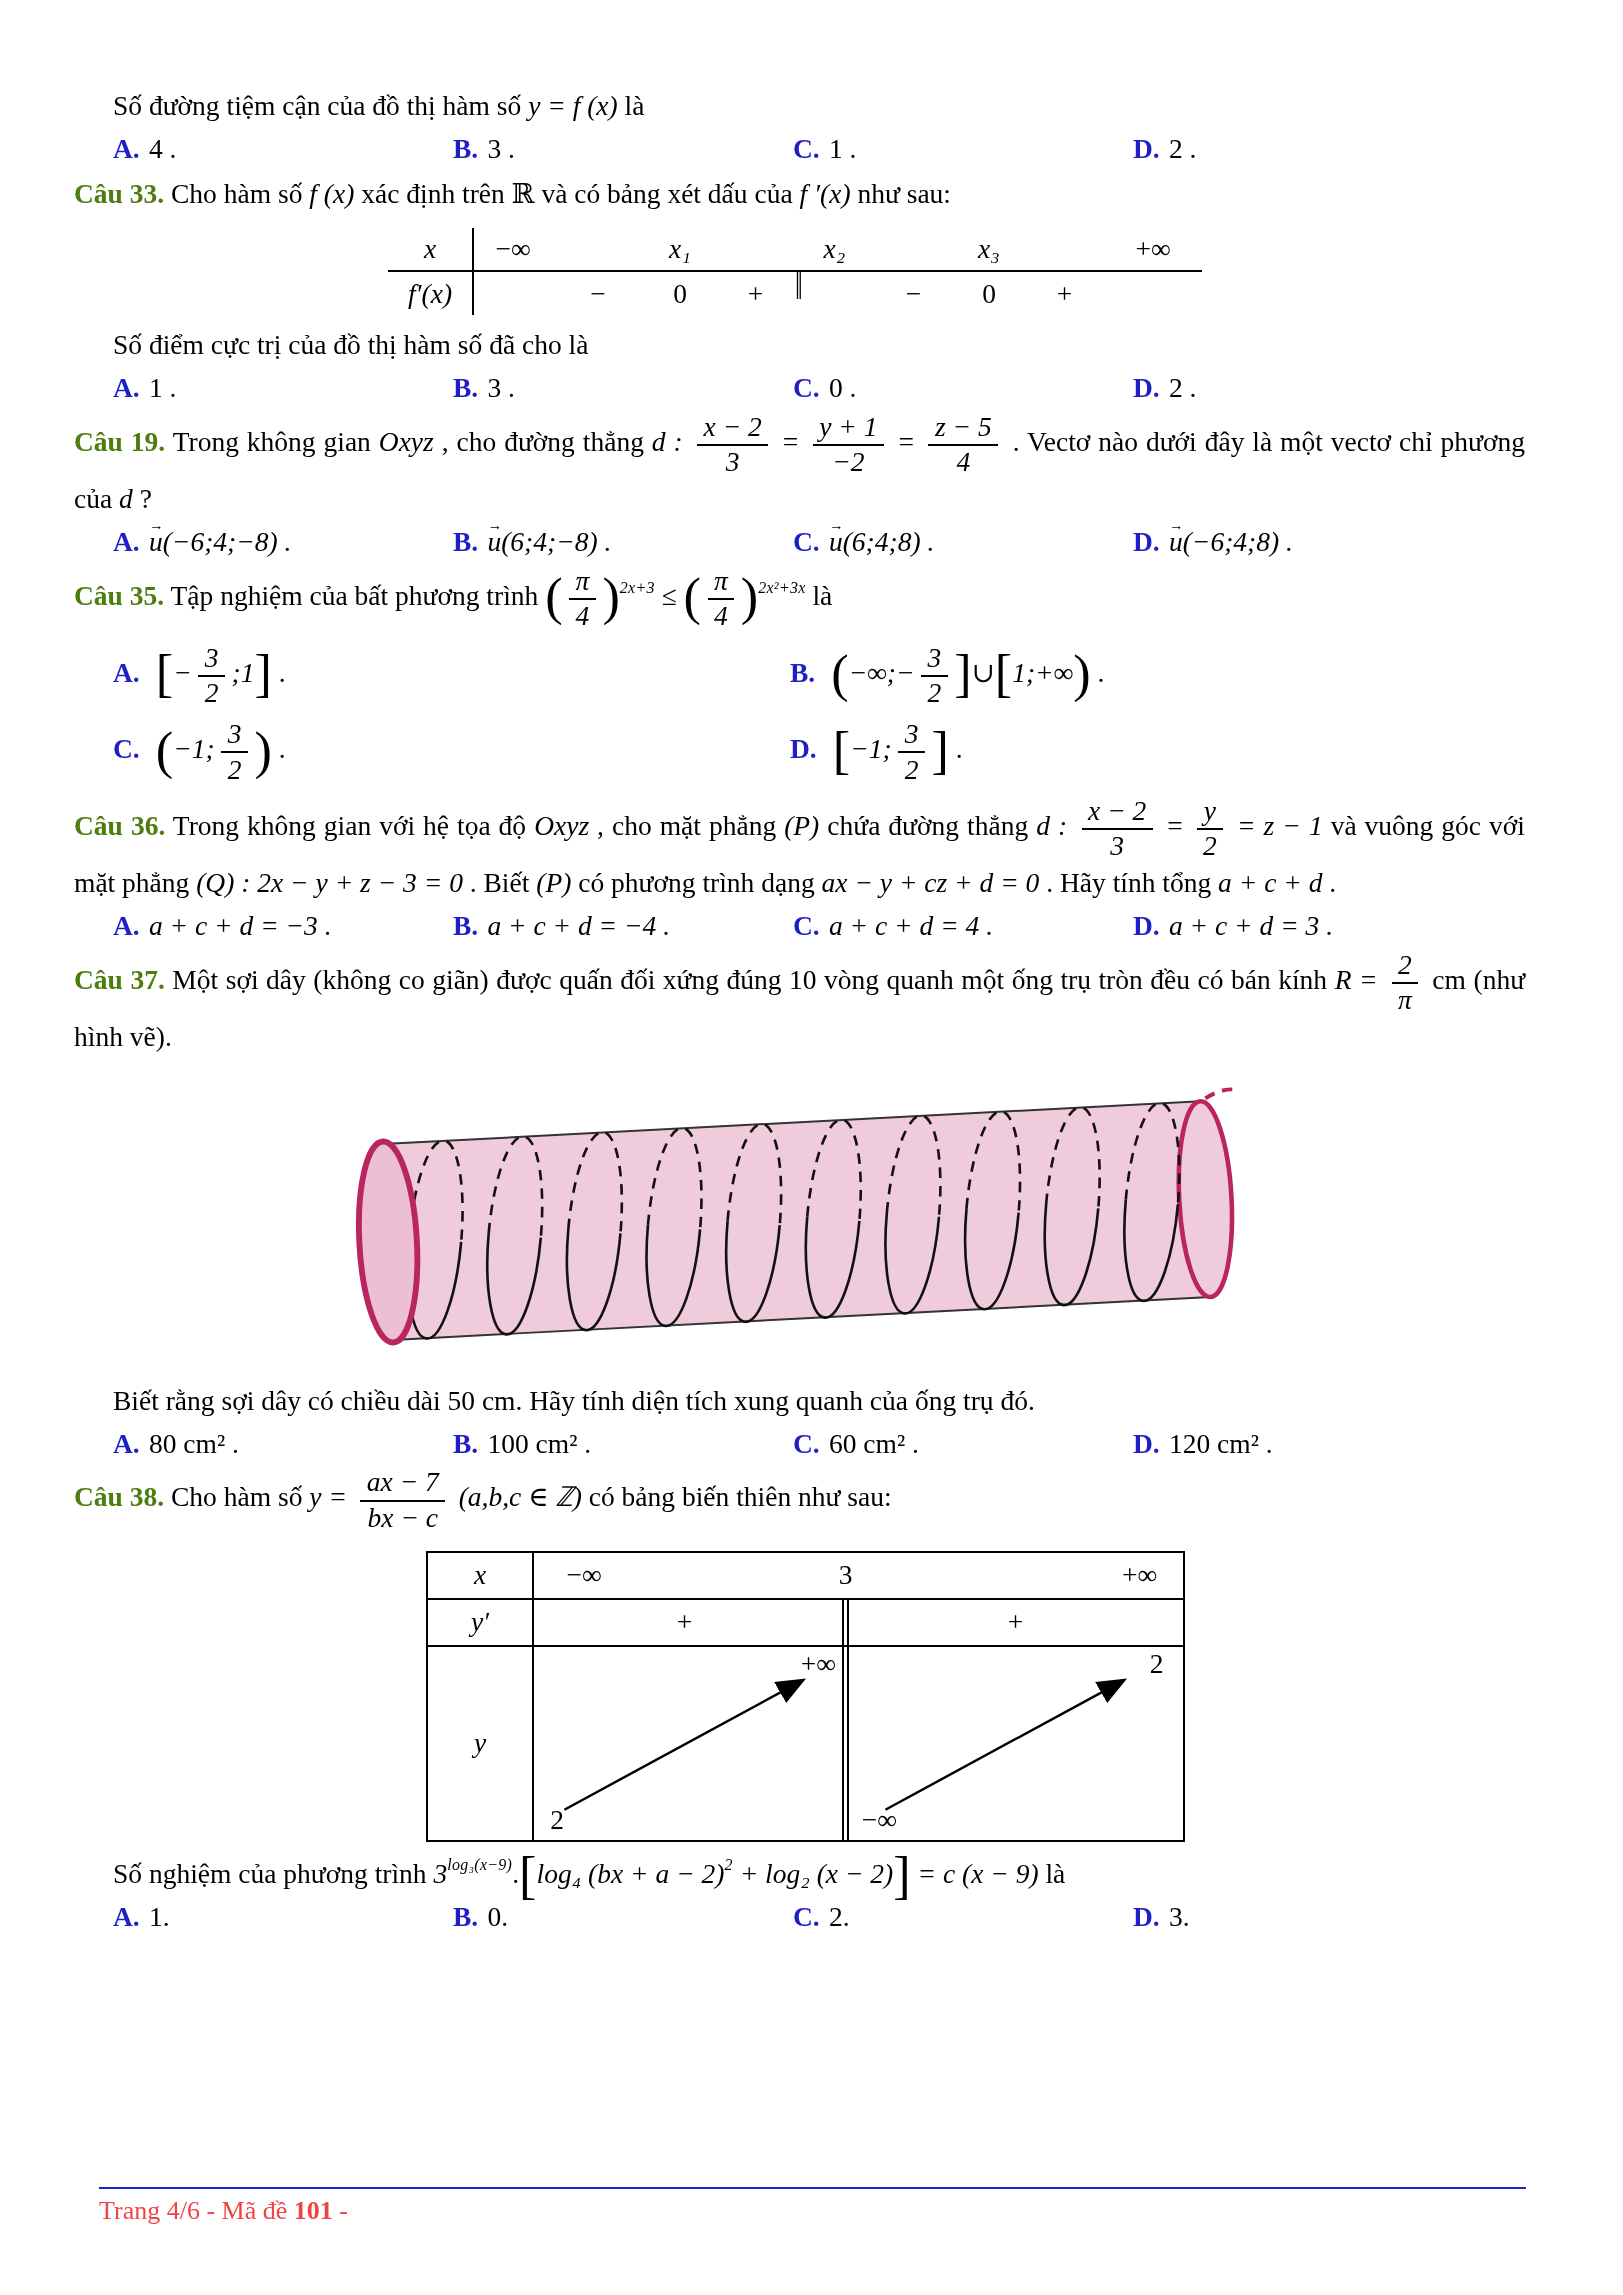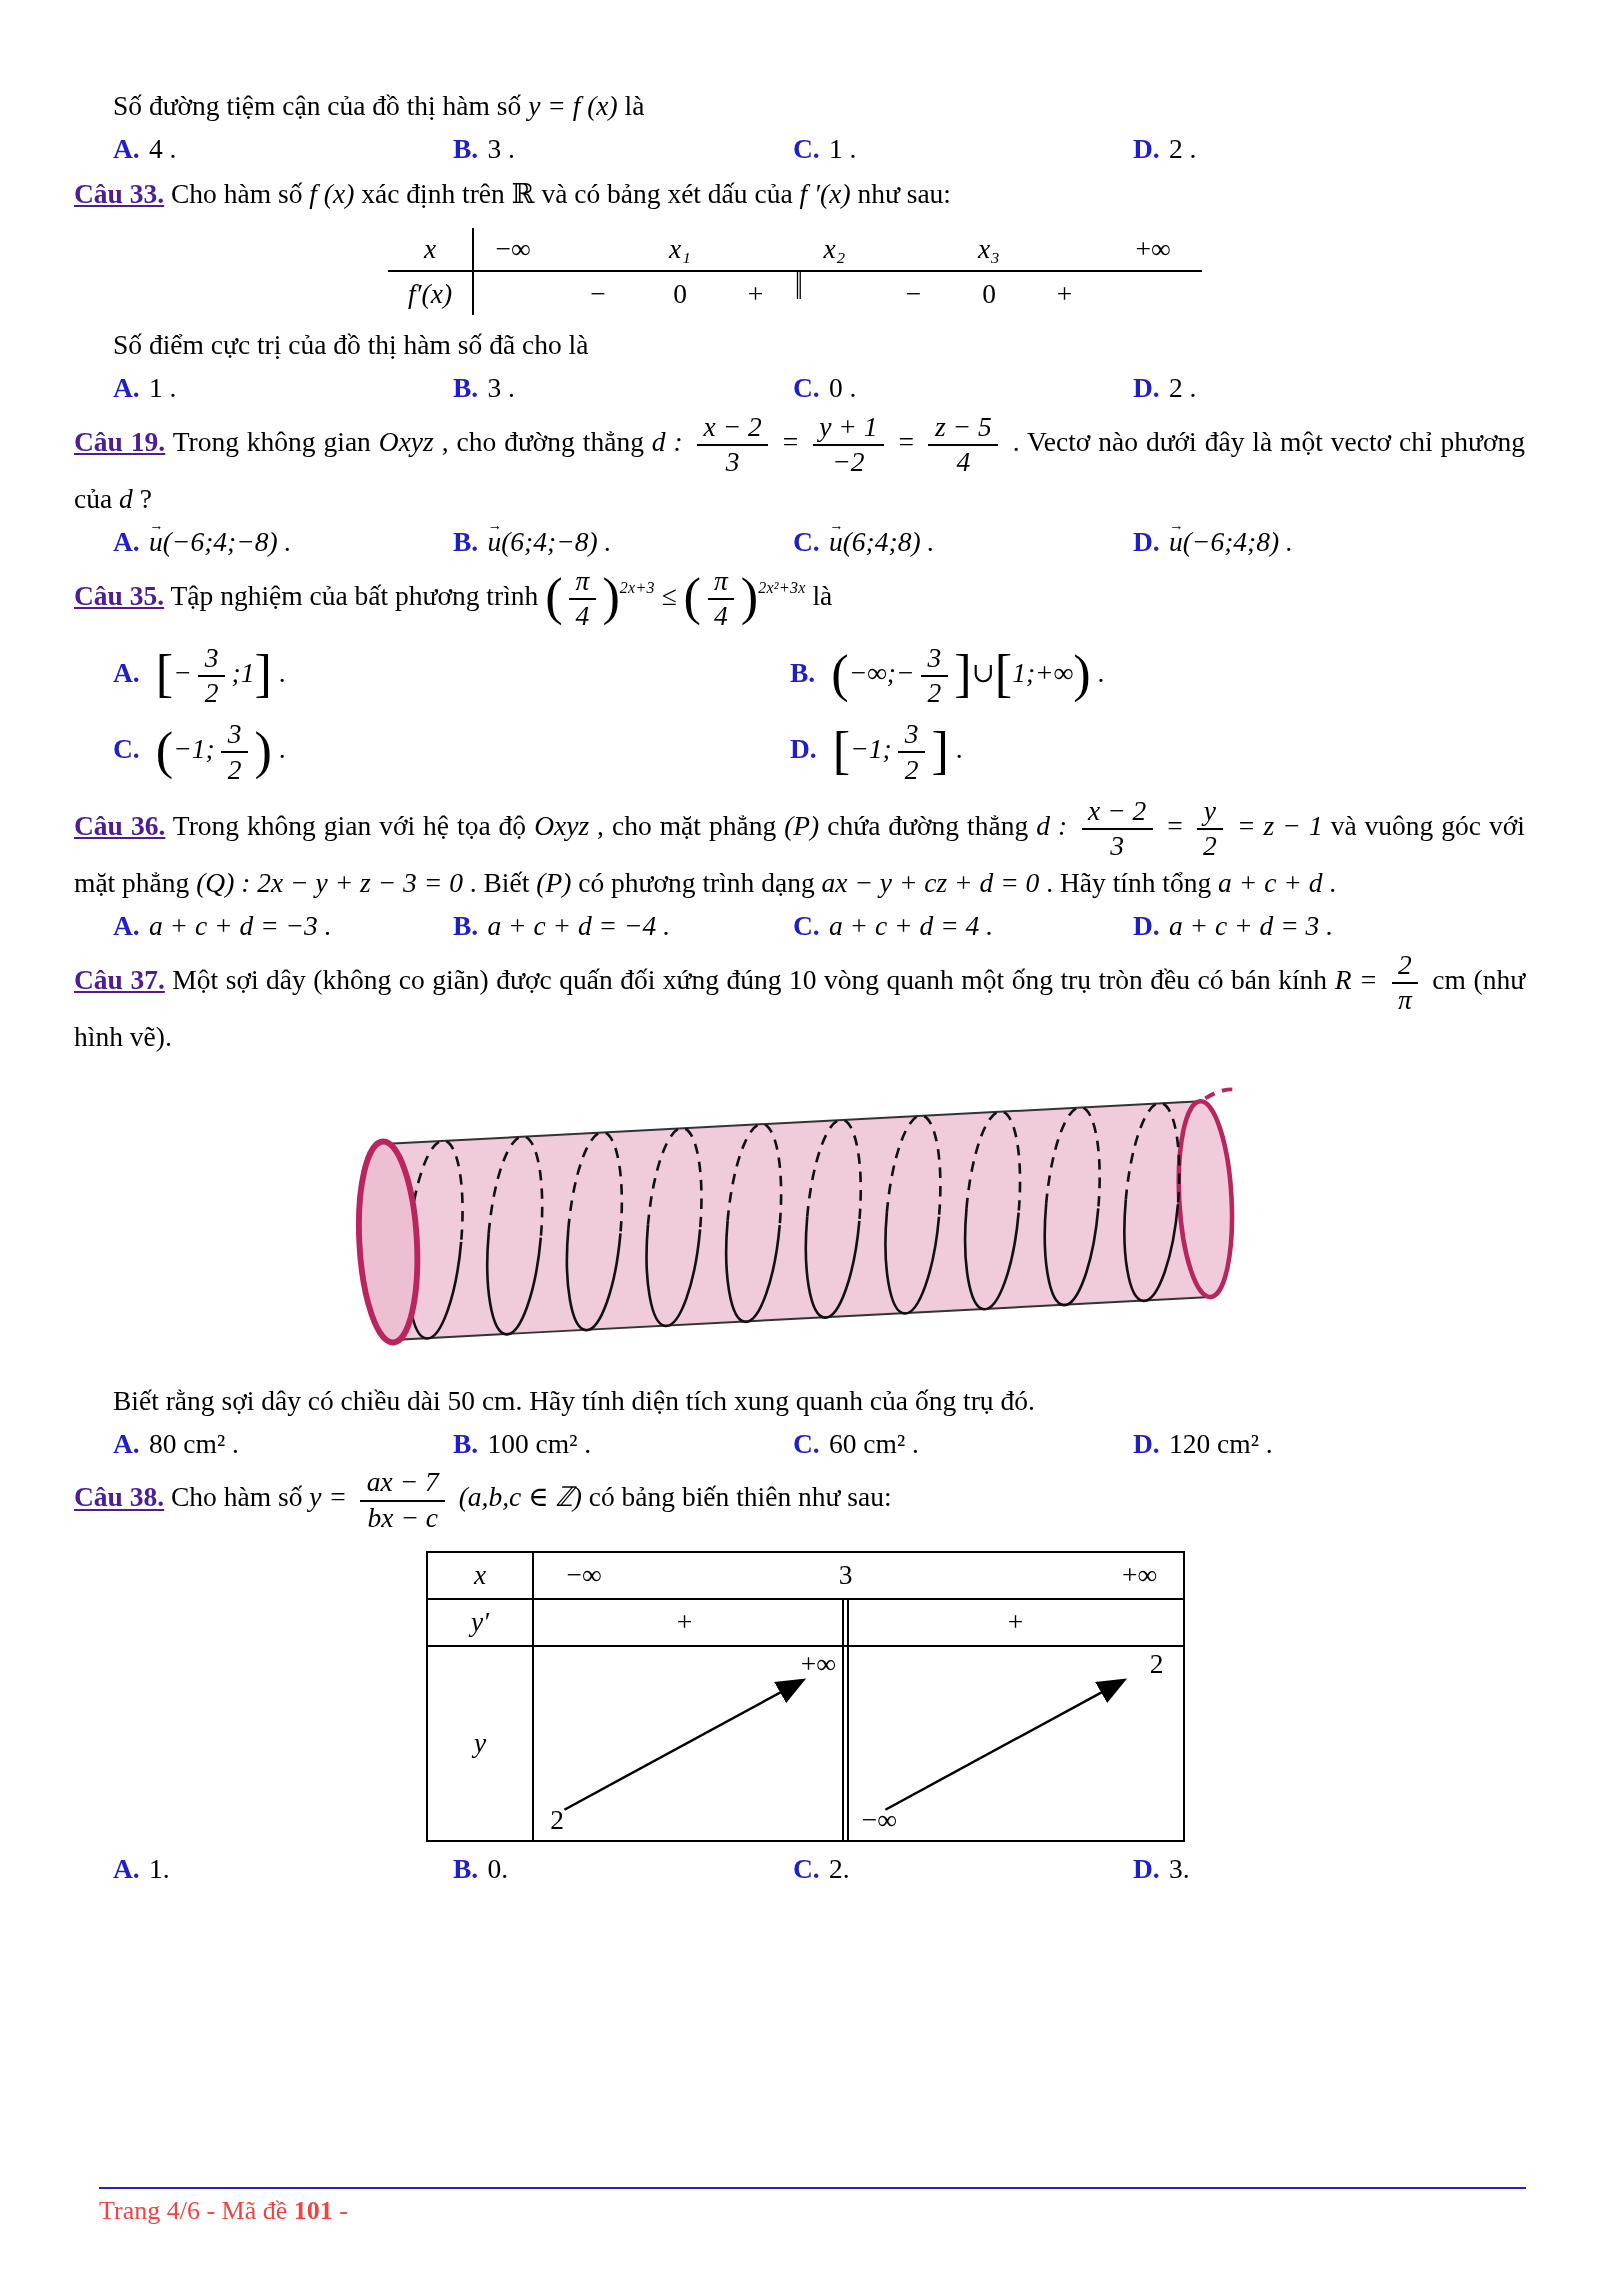--- a/index.html
+++ b/index.html
@@ -5,21 +5,21 @@
   * { margin:0; padding:0; box-sizing:border-box; }
   html,body { background:#ffffff; }
   body {
     width:1623px; height:2295px; position:relative; overflow:hidden;
     font-family:"Liberation Serif","DejaVu Serif",serif;
     font-size:27.5px; color:#000;
   }
   .content { padding:77px 98px 0 74px; }
   .stem { text-align:justify; line-height:1.5; margin:7.9px 0 3.9px; }
   .indent { text-indent:39px; }
-  .q { color:#4c1d95; font-weight:700;text-decoration:underline; }
+  .q { color:#4d7c0f; font-weight:700; }
   .math, .it { font-style:italic; }
   .al { color:#1f1fc8; font-weight:700; }
   .at { margin-left:9.2px; }
   .answers { display:grid; grid-template-columns:340px 340px 340px 1fr; padding-left:39px; margin:6.5px 0 7.9px; align-items:center; }
   .answers2 { display:grid; grid-template-columns:677px 1fr; padding-left:39px; margin:10.5px 0; align-items:center; }
   .ans { white-space:nowrap; }
   
   .frac { display:inline-flex; flex-direction:column; align-items:center; vertical-align:middle; margin:0 6.5px; line-height:1.12; text-align:center; font-style:italic; }
   .frac .fn { border-bottom:2px solid #000; padding:0 6.5px 1.3px; }
   .frac .fd { padding-top:1.3px; }
@@ -376,20 +376,27 @@
                   <path d="M0,0 L12,5 L0,10 z" fill="#000"></path>
                 </marker>
               </defs>
             <line x1="12" y1="232" x2="396" y2="18" stroke="#000" stroke-width="4" marker-end="url(#ah2)"></line>
           </svg>
           <span class="dbl"></span>
         </div>
       </div>
     </div>
 
+    <p class="stem indent">
+      <span>Số nghiệm của phương trình</span>
+      <span class="math">3</span><span class="sup">log₃(x−9)</span><span>.</span><span class="bb">[</span><span class="math">log₄ (bx + a − 2)</span><span class="sup">2</span>
+      <span class="math">+ log₂ (x − 2)</span><span class="bb">]</span>
+      <span class="math">= c (x − 9)</span>
+      <span>là</span>
+    </p>
     <div class="answers">
       <div class="ans"><span class="al">A.</span><span class="at">1.</span></div>
       <div class="ans"><span class="al">B.</span><span class="at">0.</span></div>
       <div class="ans"><span class="al">C.</span><span class="at">2.</span></div>
       <div class="ans"><span class="al">D.</span><span class="at">3.</span></div>
     </div>
   </div>
 
 </div>
 

